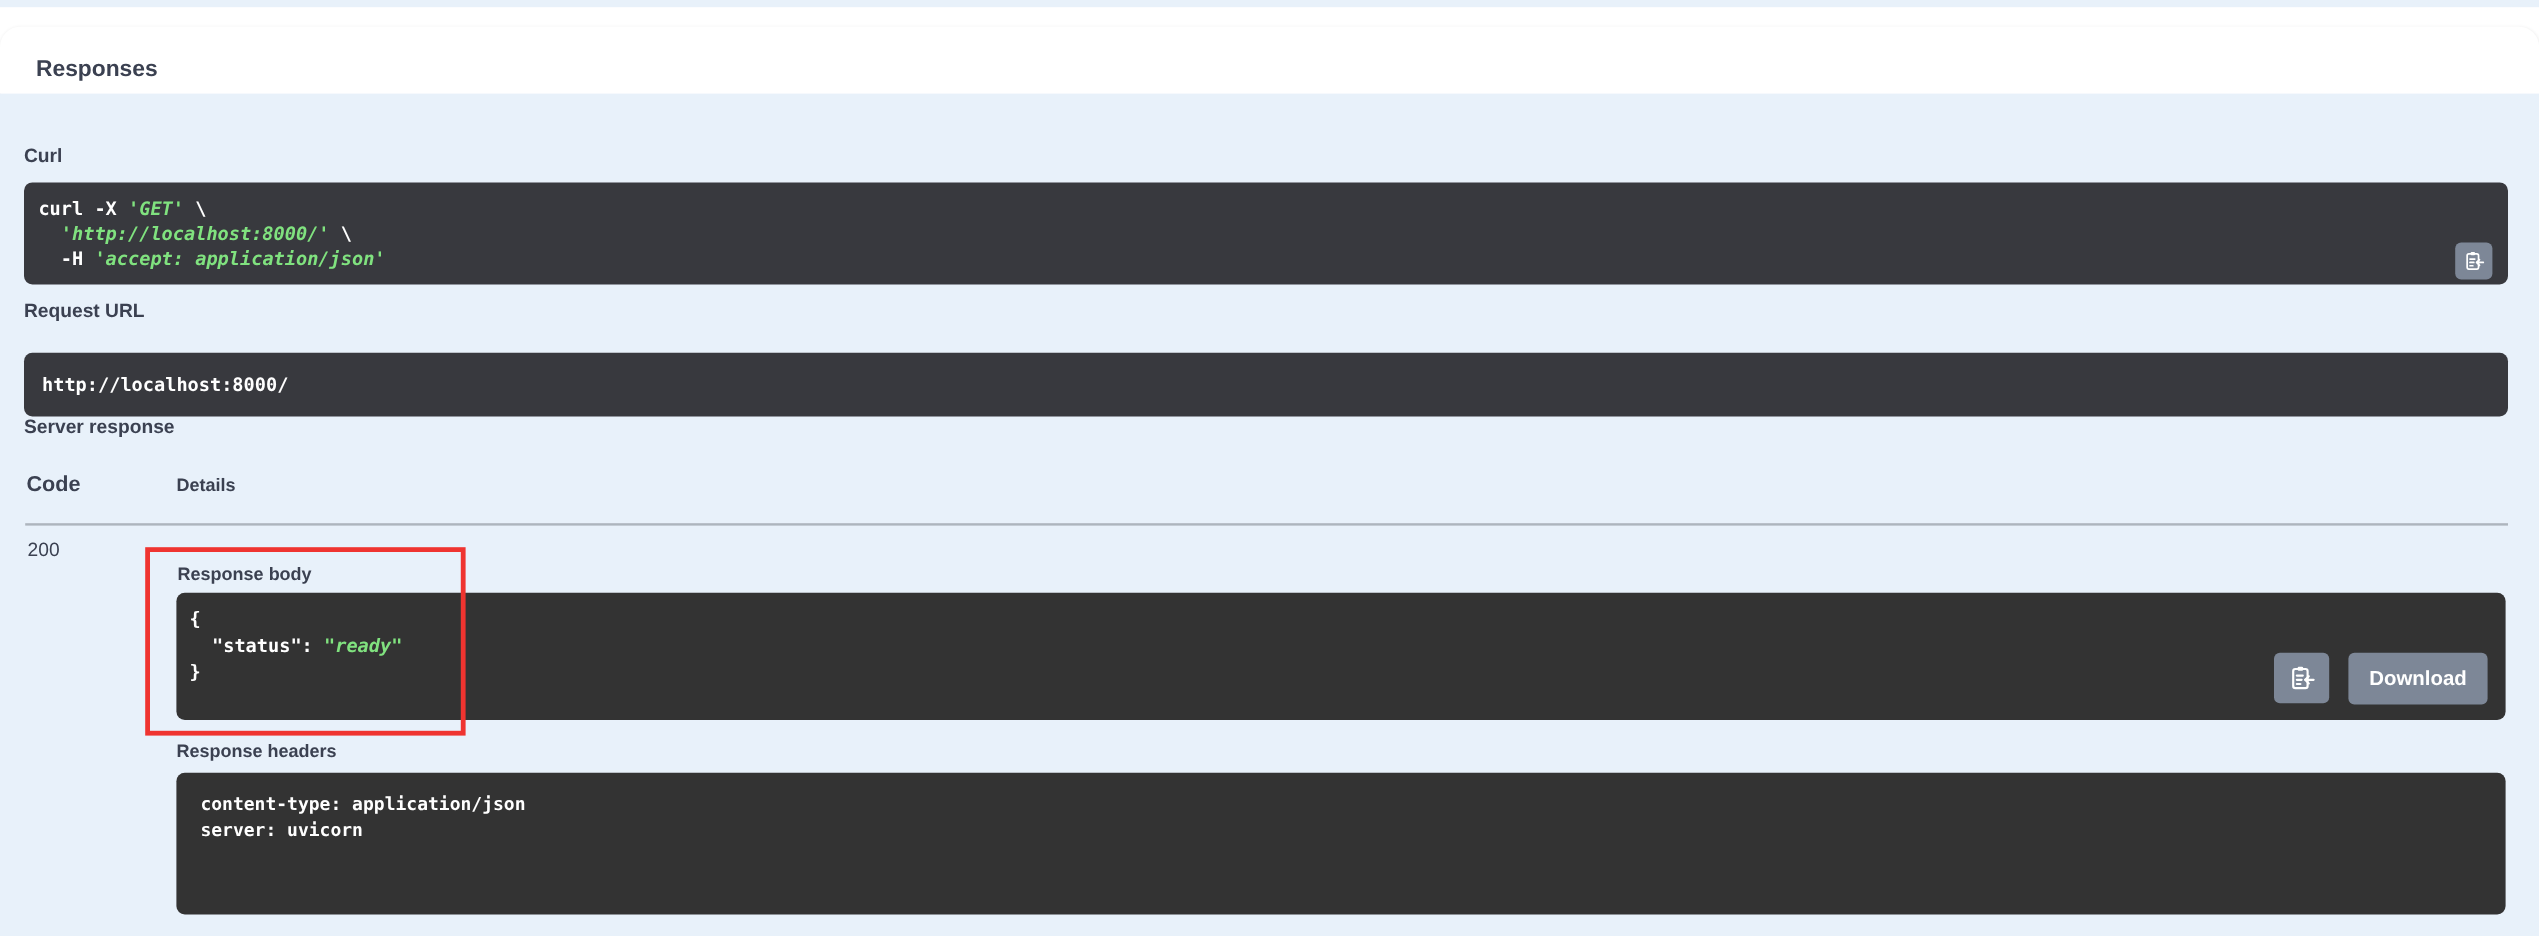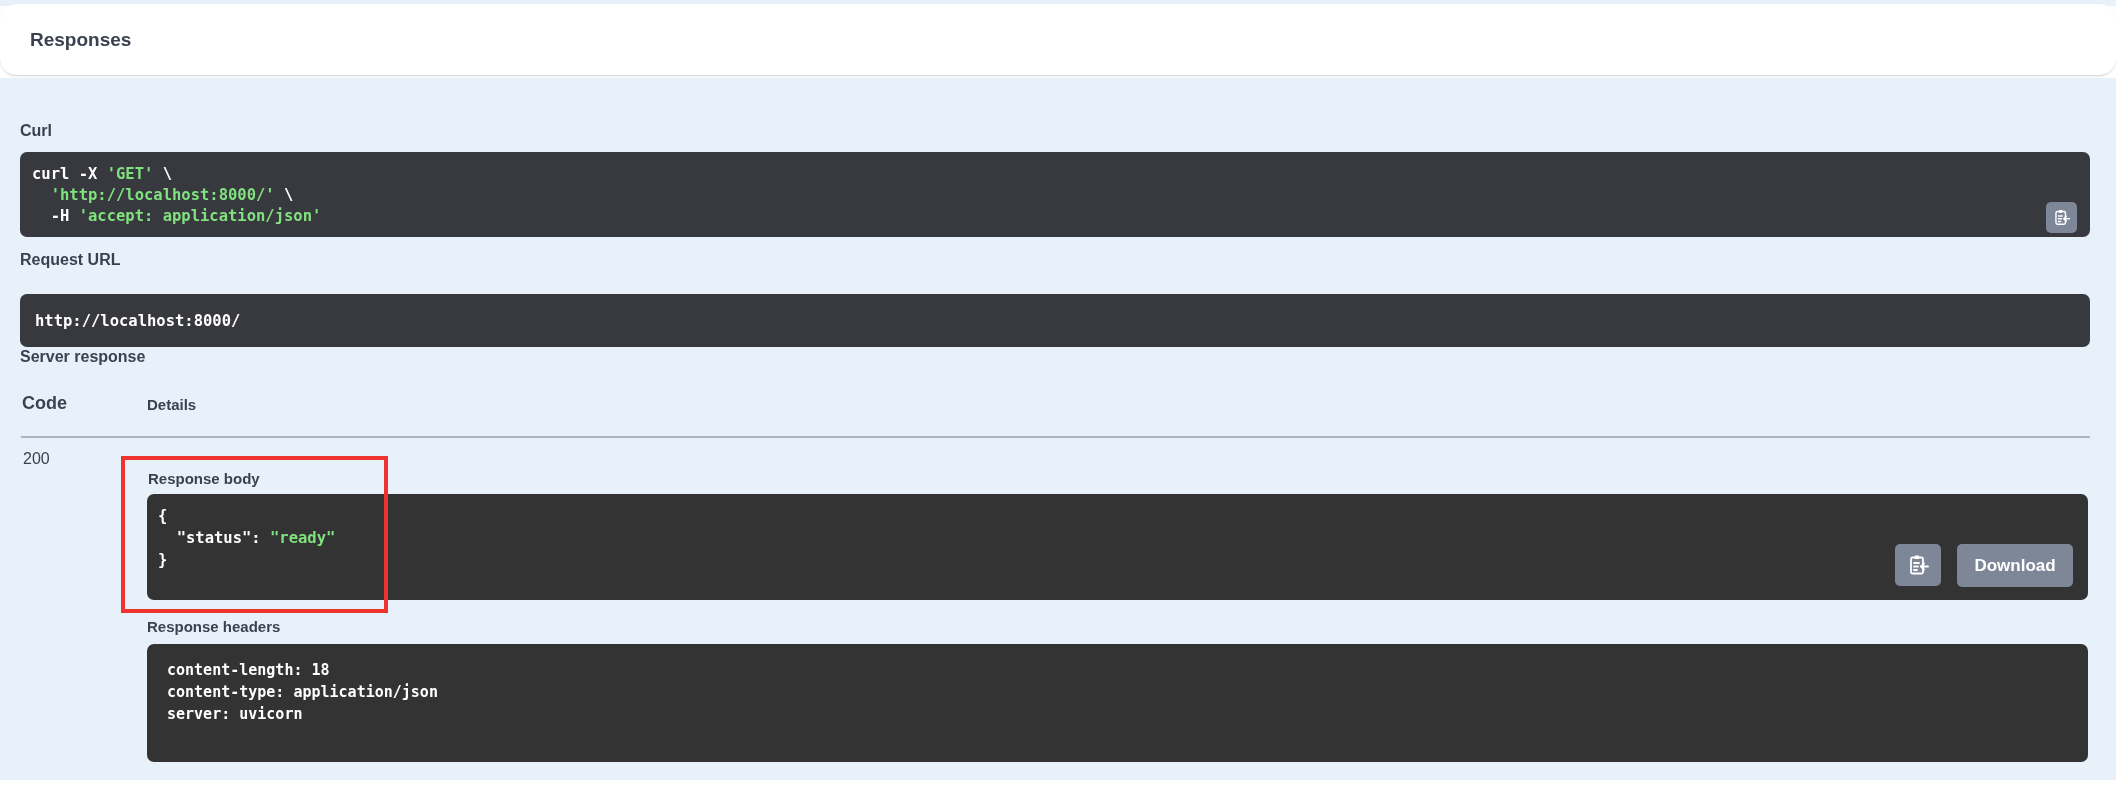--- a/index.html
+++ b/index.html
@@ -25,21 +25,21 @@
     width:2116px;
     height:786px;
     background:#ffffff;
     overflow:hidden;
   }
   .top-strip{
     position:absolute;left:0;top:0;width:2116px;height:6px;
     background:var(--panel-background);
   }
   .section-header{
-    position:absolute;left:0;top:4px;width:2116px;height:72px;
+    position:absolute;left:0;top:22px;width:2116px;height:72px;
     background:var(--header-background);
     display:flex;align-items:center;
     padding-left:30px;
     border-bottom:1px solid rgba(59,65,81,.18);
     box-shadow:0 1px 3px rgba(0,0,0,.08);
     border-radius:17px;
   }
   .section-title{
     font-size:19px;font-weight:700;color:var(--label-color);
   }
@@ -86,21 +86,21 @@
   .body-block .code-line{line-height:22px;}
   .headers-block{
     left:147px;top:566px;width:1941px;height:118px;
     background:var(--response-block-background);
     padding:15px 0 0 20px;
     font-size:15px;
   }
   .headers-block .code-line{line-height:22px;}
   .code-line{white-space:pre;}
   .tok-plain{color:var(--code-text);}
-  .tok-string{color:var(--string-green);}
+  .tok-string{color:var(--string-green);font-style:italic;}
   .copy-btn{
     position:absolute;
     background:var(--button-gray);
     border:none;border-radius:5px;
     display:flex;align-items:center;justify-content:center;
     cursor:pointer;
   }
   .curl-copy{right:13px;top:50px;width:31px;height:31px;}
   .body-copy{left:1748px;top:50px;width:46px;height:42px;}
   .copy-btn svg{display:block;}
@@ -207,20 +207,19 @@
       </button>
       <button class="download-btn">Download</button>
     </div>
 
     <div class="annotation-box"></div>
 
     <div class="sub-label" style="left:147px;top:540px;">Response headers</div>
 
     <div class="code-block headers-block">
       <div>
-          <div class="code-line"><span class="tok-plain">content-length: 18</span></div>
           <div class="code-line"><span class="tok-plain">content-type: application/json</span></div>
           <div class="code-line"><span class="tok-plain">server: uvicorn</span></div>
         </div>
     </div>
 
   </div>
 </div>
 
 </body></html>

